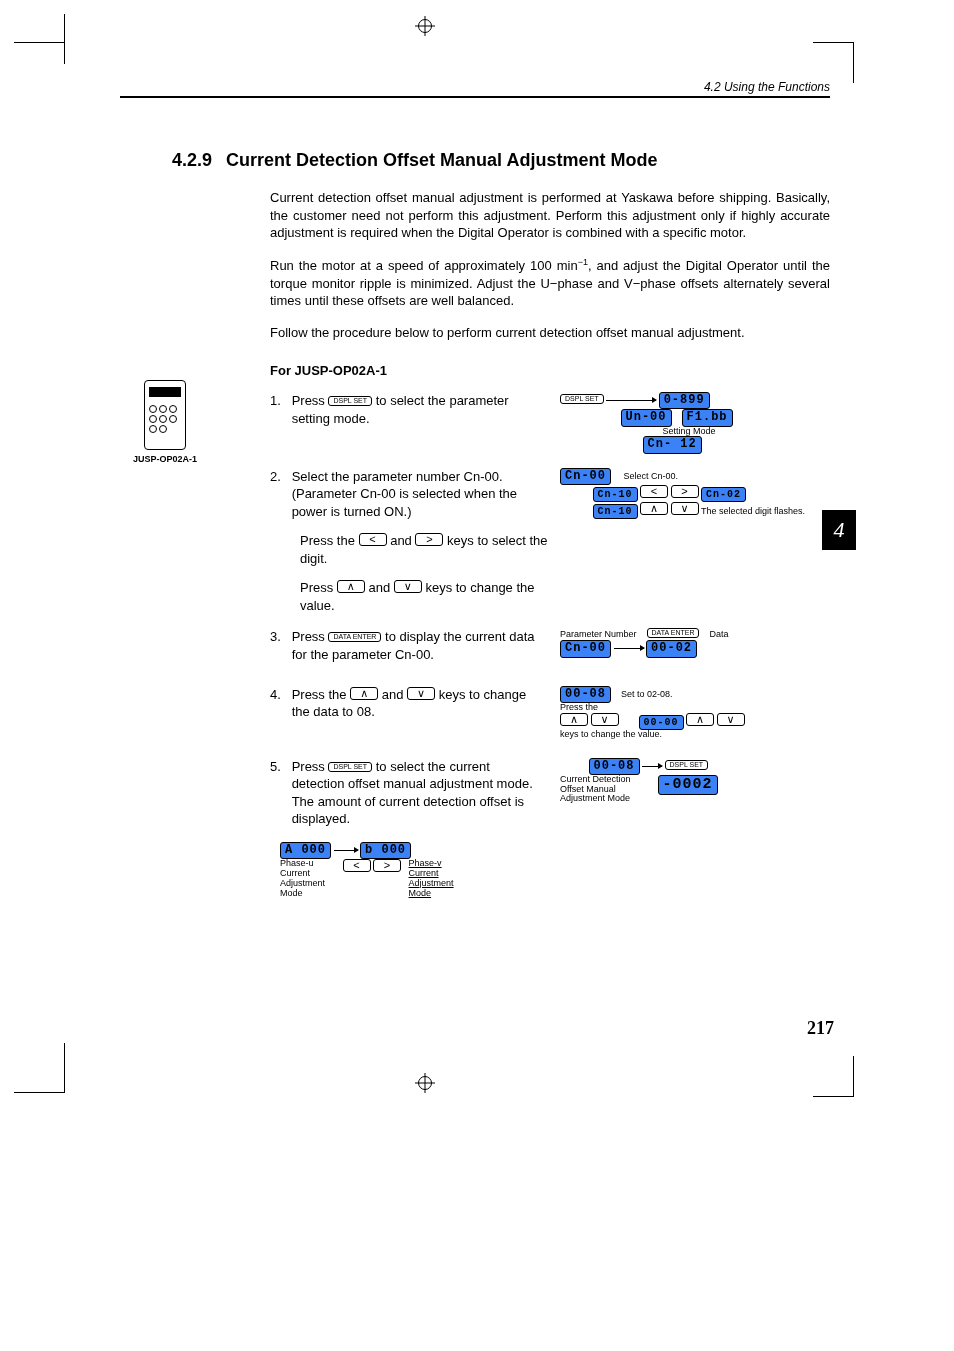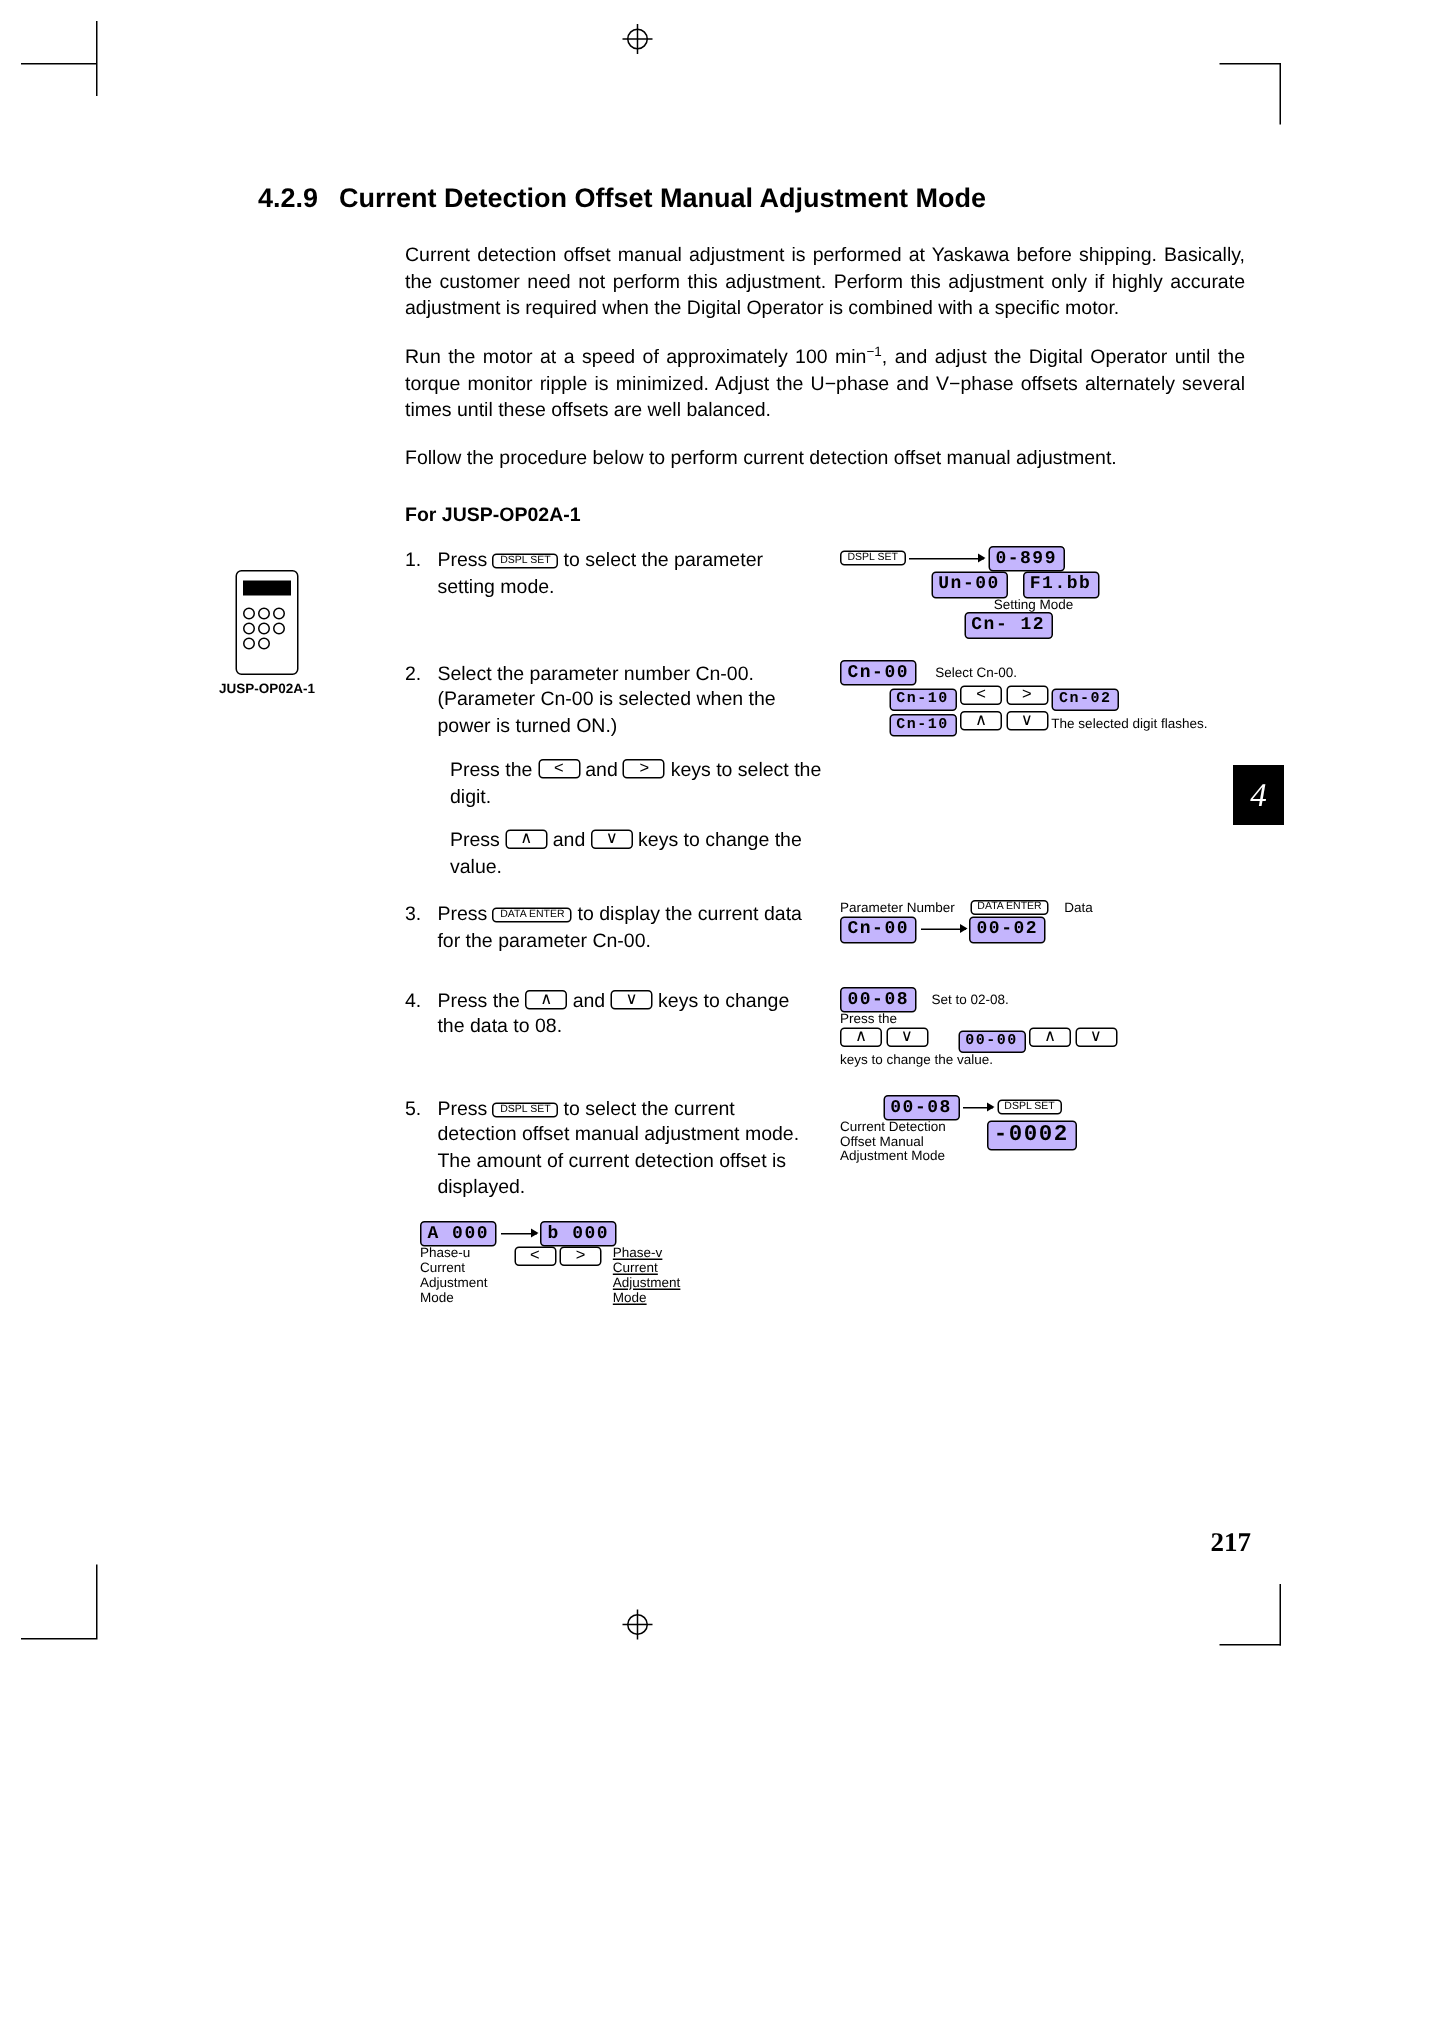--- a/index.html
+++ b/index.html
@@ -93,21 +93,21 @@
   }
   .seg {
     display:inline-block;
     border:1.5px solid #000;
     border-radius:3px;
     padding:1px 4px;
     font-family: "Courier New", monospace;
     font-weight:bold;
     letter-spacing:1px;
     font-size:12px;
-    background:#c4b5fd;
+    background:#3b82f6;
   }
   .page-tab {
     position:absolute;
     right: 98px;
     top: 510px;
     width: 34px;
     height: 40px;
     background:#000;
     color:#fff;
     text-align:center;
@@ -119,21 +119,21 @@
   .page-num {
     position:absolute;
     right: 120px;
     bottom: 312px;
     font-family: Georgia, serif;
     font-weight:bold;
     font-size:18px;
   }
   .side-device {
     position:absolute;
-    left: 138px;
+    left: 125px;
     top: 380px;
     width: 80px;
     font-size:9px;
     font-weight:bold;
     text-align:center;
   }
   .dev-box {
     width:40px; height:68px; border:1.5px solid #000; border-radius:4px;
     margin: 0 auto 4px auto; position:relative; background:#fff;
   }
@@ -159,20 +159,21 @@
   </div>
 <div class="center-cross" style="left:415px; bottom:258px;">
     <div class="circle"></div>
   </div>
 
 <div class="page-tab">4</div>
 <div class="page-num">217</div>
 
 <div class="page">
 
+  <div class="running-head">4.2 Using the Functions</div>
 
   <div class="section-title">
     <span class="num">4.2.9</span><span>Current Detection Offset Manual Adjustment Mode</span>
   </div>
 
   <div class="body-text">Current detection offset manual adjustment is performed at Yaskawa before shipping. Basically, the customer need not perform this adjustment. Perform this adjustment only if highly accurate adjustment is required when the Digital Operator is combined with a specific motor.</div>
 
   <div class="body-text">
     <span>Run the motor at a speed of approximately 100 min</span><span class="sup">−1</span><span>, and adjust the Digital Operator until the torque monitor ripple is minimized. Adjust the U−phase and V−phase offsets alternately several times until these offsets are well balanced.</span>
   </div>

